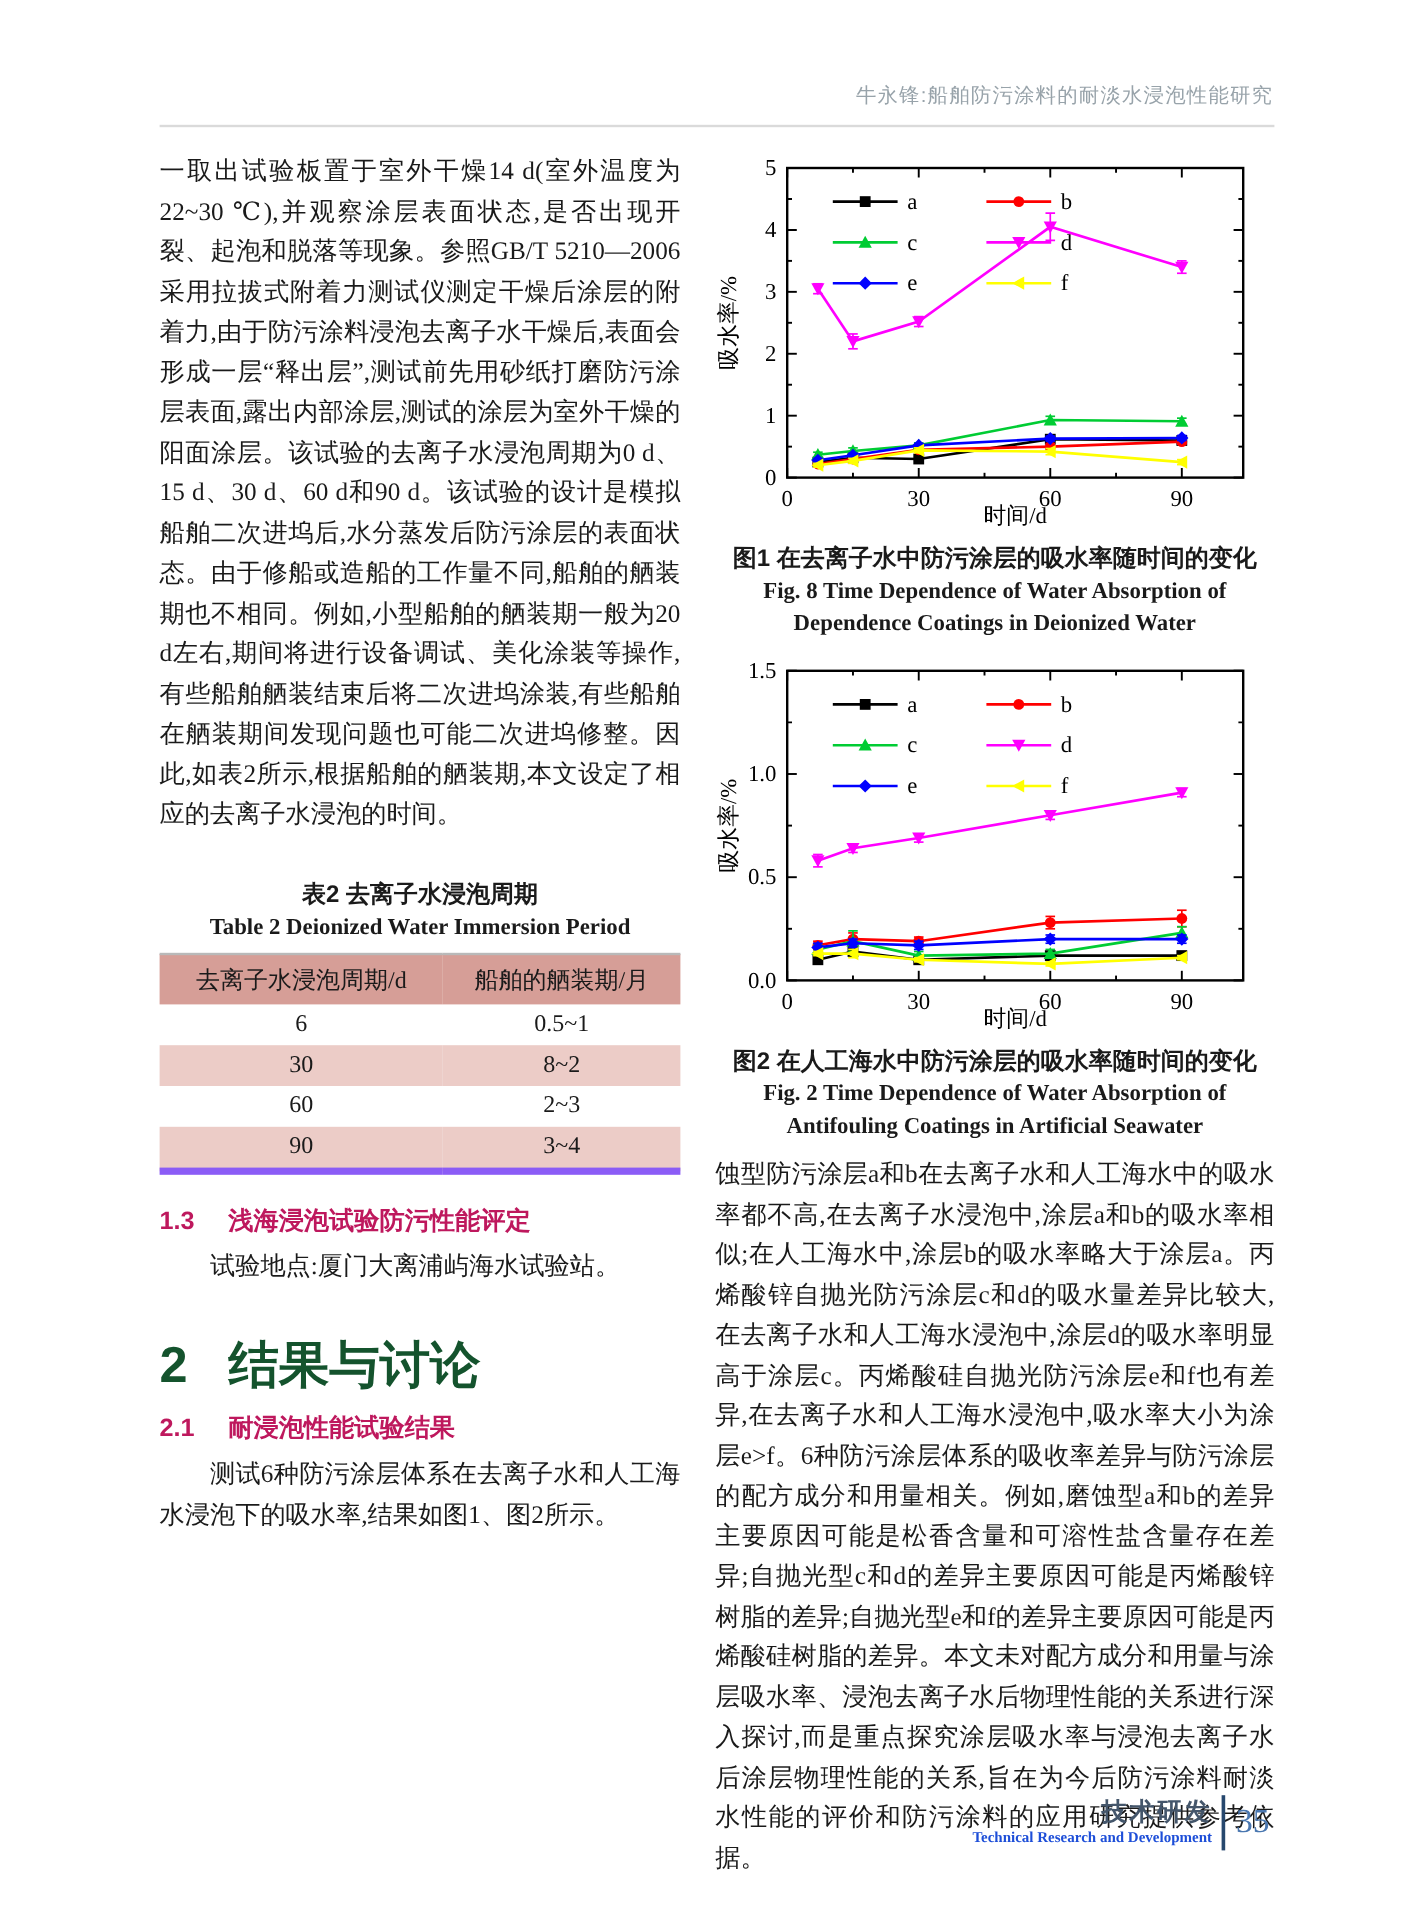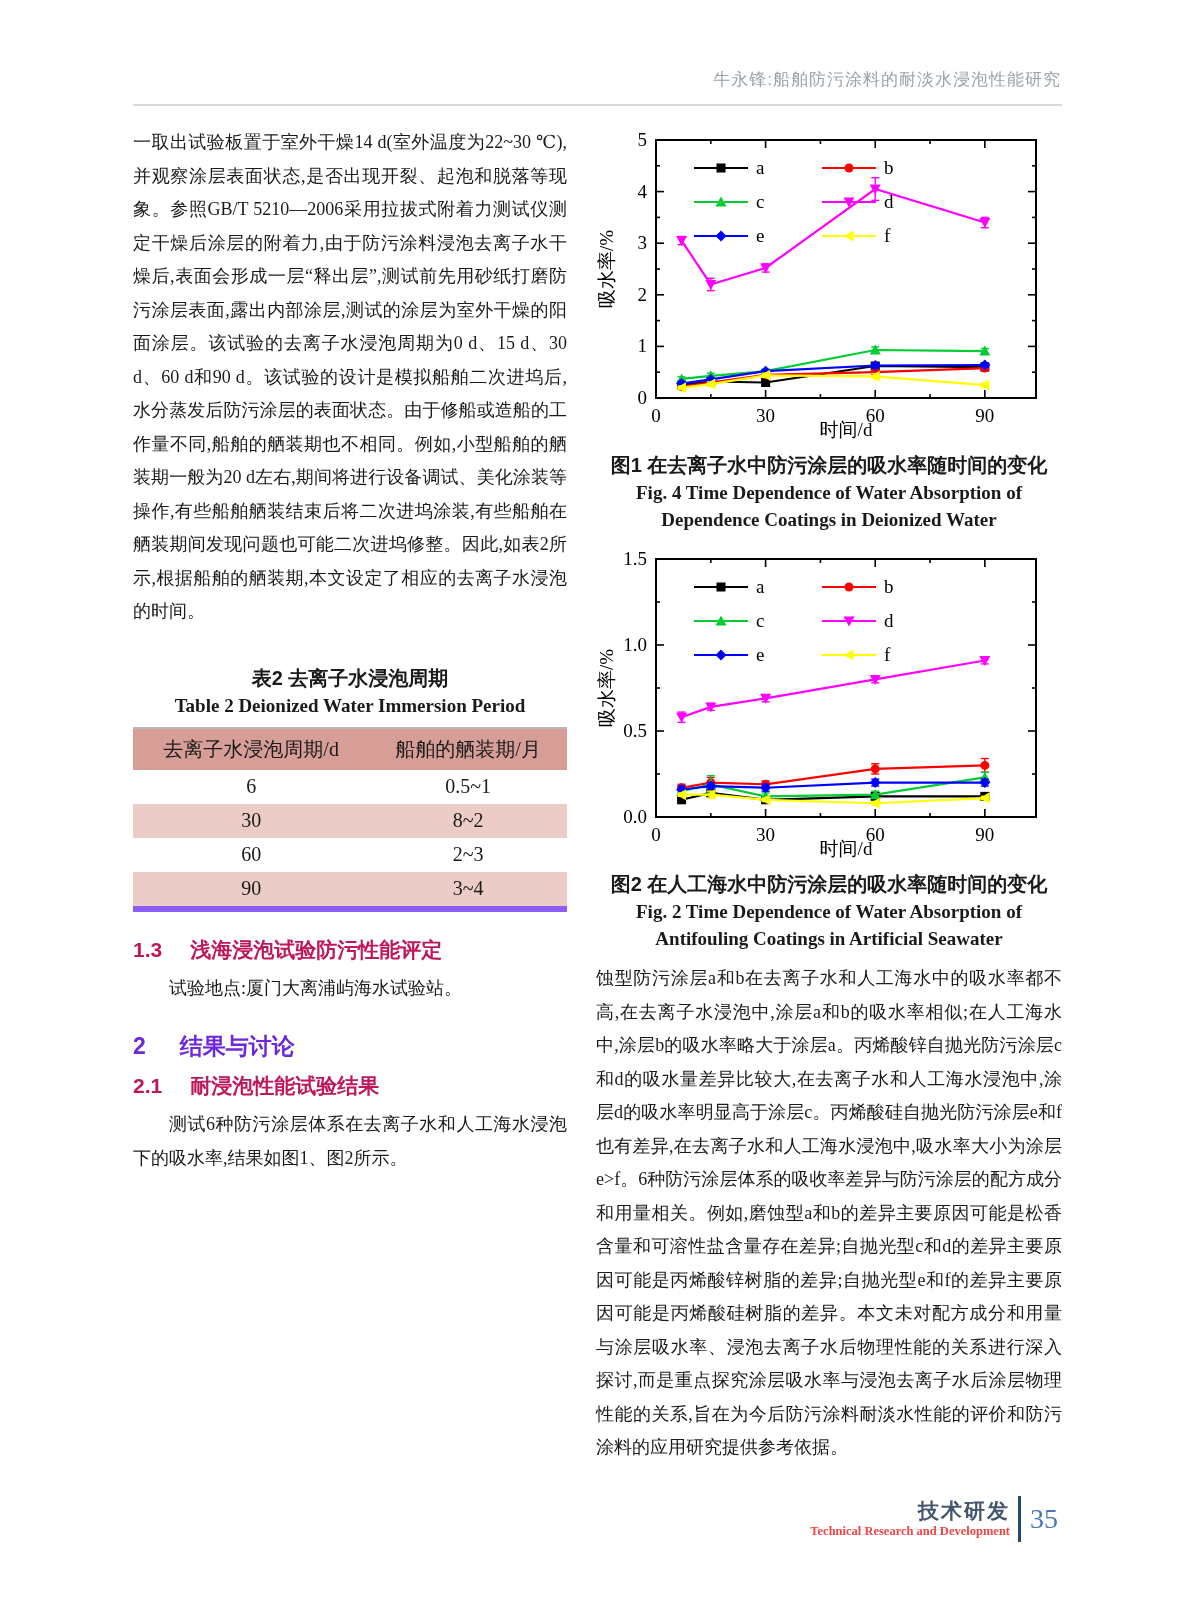--- a/index.html
+++ b/index.html
@@ -3,51 +3,51 @@
 <meta charset="utf-8">
 <style>
   html,body{margin:0;padding:0;background:#ffffff;}
   .page{position:relative;width:1187px;height:1600px;background:#fff;overflow:hidden;
         font-family:"Liberation Serif","DejaVu Serif",serif;color:#1a1a1a;}
   .running-head{position:absolute;top:68px;right:126px;font-family:"Liberation Sans","DejaVu Sans",sans-serif;
         font-size:17px;color:#98a3aa;letter-spacing:1px;}
   .header-rule{position:absolute;top:104px;left:133px;width:929px;height:2px;background:#dadada;}
   .col-left{position:absolute;left:133px;top:126px;width:434px;}
   .col-right{position:absolute;left:596px;top:126px;width:466px;}
-  .body-text{font-size:18px;line-height:33.5px;text-align:justify;margin:0;}
+  .body-text{font-size:21px;line-height:33.5px;text-align:justify;margin:0;}
   .indent{text-indent:2em;}
   
   .tbl-cap-cn{margin-top:36px;text-align:center;font-family:"Liberation Sans","DejaVu Sans",sans-serif;
         font-weight:bold;font-size:20px;}
   .tbl-cap-en{text-align:center;font-weight:bold;font-size:19px;margin:3px 0 10px;}
   table.data{width:100%;border-collapse:collapse;font-size:20px;text-align:center;
         border-top:2px solid #b9b9b9;border-bottom:6px solid #8b5cf6;}
   table.data th{background:#d69e97;font-weight:normal;padding:7px 4px;font-size:20px;}
   table.data td{padding:4px 4px;height:26px;}
   table.data tbody tr:nth-child(even){background:#ecccc7;}
   
   .h-sub{font-family:"Liberation Sans","DejaVu Sans",sans-serif;font-weight:bold;font-size:21px;
         color:#be185d;margin:24px 0 8px;}
   .h-sub .num{margin-right:28px;}
-  .h-main{font-family:"Liberation Sans","DejaVu Sans",sans-serif;font-weight:bold;font-size:23px;
-        color:#6d28d9;margin:26px 0 10px;}
+  .h-main{font-family:"Liberation Sans","DejaVu Sans",sans-serif;font-weight:bold;font-size:42px;
+        color:#14532d;margin:38px 0 10px;}
   .h-main .num{margin-right:34px;}
   
   .chart{display:block;}
   .fig-cap-cn{text-align:center;font-family:"Liberation Sans","DejaVu Sans",sans-serif;font-weight:bold;
         font-size:20px;margin-top:8px;}
   .fig-cap-en{text-align:center;font-weight:bold;font-size:19px;line-height:27px;}
   .gap12{height:12px;}
   .rc-para{margin-top:10px;}
   
   .footer{position:absolute;top:1496px;right:129px;display:flex;align-items:center;}
   .footer-txt{text-align:right;}
   .footer-cn{font-family:"Liberation Sans","DejaVu Sans",sans-serif;font-weight:bold;font-size:21px;
         color:#44566b;letter-spacing:2px;line-height:24px;}
-  .footer-en{font-size:12.5px;font-weight:bold;color:#ef4444;line-height:16px;}
+  .footer-en{font-size:12.5px;font-weight:bold;color:#1d4ed8;line-height:16px;}
   .footer-bar{width:3px;height:46px;background:#27486e;margin:0 9px 0 8px;}
   .footer-page{font-size:28px;color:#4a77b0;}
 </style>
 </head>
 <body>
 
 <div class="page">
 
   <div class="running-head">牛永锋:船舶防污涂料的耐淡水浸泡性能研究</div>
   <div class="header-rule"></div>
@@ -283,21 +283,21 @@
         <polygon points="253,81.5 258.5,71.5 247.5,71.5" fill="#ff00ff"></polygon>
         <text x="288" y="82" font-size="19" fill="#000">d</text>
         <line x1="98" y1="110" x2="152" y2="110" stroke="#0000ff" stroke-width="2.2"></line>
         <polygon points="125,104.5 130.5,110 125,115.5 119.5,110" fill="#0000ff"></polygon>
         <text x="160" y="116" font-size="19" fill="#000">e</text>
         <line x1="226" y1="110" x2="280" y2="110" stroke="#ffff00" stroke-width="2.2"></line>
         <polygon points="247.5,110 257.5,104.5 257.5,115.5" fill="#ffff00"></polygon>
         <text x="288" y="116" font-size="19" fill="#000">f</text>
       </svg>
     <div class="fig-cap-cn">图1  在去离子水中防污涂层的吸水率随时间的变化</div>
-    <div class="fig-cap-en">Fig. 4  Time Dependence of Water Absorption of</div>
+    <div class="fig-cap-en">Fig. 8  Time Dependence of Water Absorption of</div>
     <div class="fig-cap-en">Dependence Coatings in Deionized Water</div>
 
     <div class="gap12"></div>
     <svg id="chart2" class="chart" width="466" height="318">
         <rect x="60" y="14" width="380" height="258" fill="none" stroke="#000" stroke-width="2"></rect>
         <line x1="60" y1="272" x2="60" y2="264" stroke="#000" stroke-width="1.6"></line>
         <line x1="60" y1="14" x2="60" y2="22" stroke="#000" stroke-width="1.6"></line>
         <text x="60" y="296" text-anchor="middle" font-size="19">0</text>
         <line x1="169.61538461538458" y1="272" x2="169.61538461538458" y2="264" stroke="#000" stroke-width="1.6"></line>
         <line x1="169.61538461538458" y1="14" x2="169.61538461538458" y2="22" stroke="#000" stroke-width="1.6"></line>

